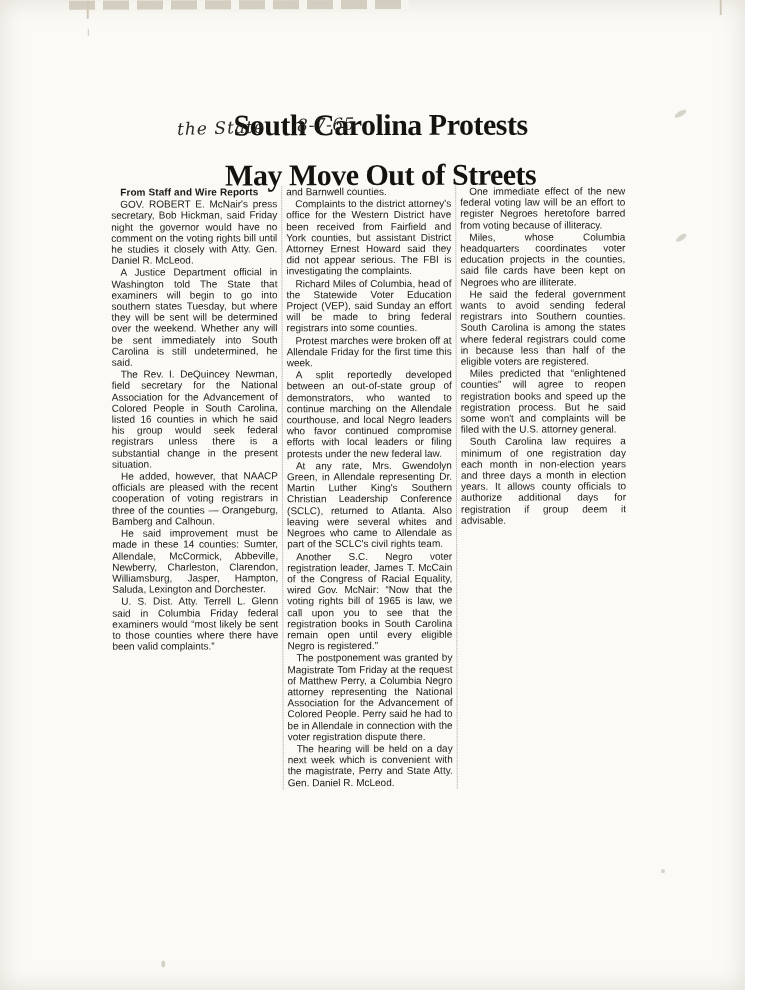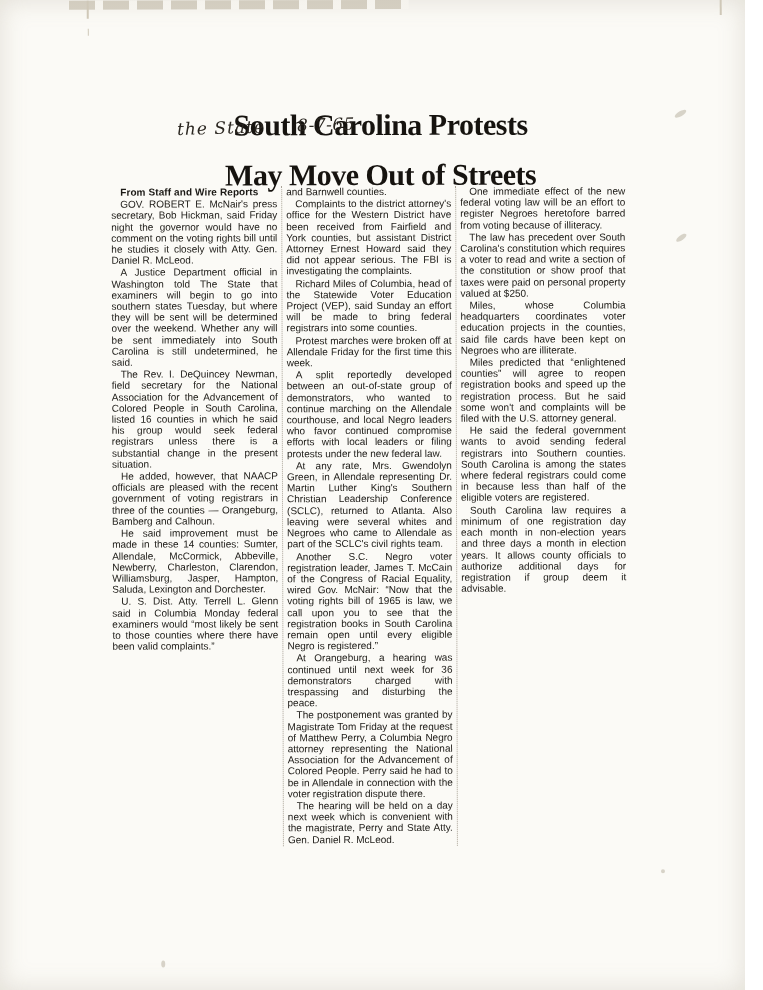--- a/index.html
+++ b/index.html
@@ -172,42 +172,40 @@
       <span class="hw-date">8-7-65</span>
     </div>
 
     <div id="columns">
 
       <div class="col col-1">
         <div class="subhead">From Staff and Wire Reports</div>
         <p>GOV. ROBERT E. McNair's press secretary, Bob Hickman, said Friday night the governor would have no comment on the voting rights bill until he studies it closely with Atty. Gen. Daniel R. McLeod.</p>
         <p>A Justice Department official in Washington told The State that examiners will begin to go into southern states Tuesday, but where they will be sent will be determined over the weekend. Whether any will be sent immediately into South Carolina is still undetermined, he said.</p>
         <p>The Rev. I. DeQuincey Newman, field secretary for the National Association for the Advancement of Colored People in South Carolina, listed 16 counties in which he said his group would seek federal registrars unless there is a substantial change in the present situation.</p>
-        <p>He added, however, that NAACP officials are pleased with the recent government of voting registrars in three of the counties — Orangeburg, Bamberg and Calhoun.</p>
+        <p>He added, however, that NAACP officials are pleased with the recent cooperation of voting registrars in three of the counties — Orangeburg, Bamberg and Calhoun.</p>
         <p>He said improvement must be made in these 14 counties: Sumter, Allendale, McCormick, Abbeville, Newberry, Charleston, Clarendon, Williamsburg, Jasper, Hampton, Saluda, Lexington and Dorchester.</p>
-        <p>U. S. Dist. Atty. Terrell L. Glenn said in Columbia Monday federal examiners would “most likely be sent to those counties where there have been valid complaints.”</p>
+        <p>U. S. Dist. Atty. Terrell L. Glenn said in Columbia Friday federal examiners would “most likely be sent to those counties where there have been valid complaints.”</p>
       </div>
 
       <div class="col col-2">
         <p class="noindent">and Barnwell counties.</p>
         <p>Complaints to the district attorney's office for the Western District have been received from Fairfield and York counties, but assistant District Attorney Ernest Howard said they did not appear serious. The FBI is investigating the complaints.</p>
         <p>Richard Miles of Columbia, head of the Statewide Voter Education Project (VEP), said Sunday an effort will be made to bring federal registrars into some counties.</p>
         <p>Protest marches were broken off at Allendale Friday for the first time this week.</p>
         <p>A split reportedly developed between an out-of-state group of demonstrators, who wanted to continue marching on the Allendale courthouse, and local Negro leaders who favor continued compromise efforts with local leaders or filing protests under the new federal law.</p>
         <p>At any rate, Mrs. Gwendolyn Green, in Allendale representing Dr. Martin Luther King's Southern Christian Leadership Conference (SCLC), returned to Atlanta. Also leaving were several whites and Negroes who came to Allendale as part of the SCLC's civil rights team.</p>
         <p>Another S.C. Negro voter registration leader, James T. McCain of the Congress of Racial Equality, wired Gov. McNair: “Now that the voting rights bill of 1965 is law, we call upon you to see that the registration books in South Carolina remain open until every eligible Negro is registered.”</p>
-        <p>At Orangeburg, a hearing was continued until next week for 36 demonstrators charged with trespassing and disturbing the peace.</p>
         <p>The postponement was granted by Magistrate Tom Friday at the request of Matthew Perry, a Columbia Negro attorney representing the National Association for the Advancement of Colored People. Perry said he had to be in Allendale in connection with the voter registration dispute there.</p>
         <p>The hearing will be held on a day next week which is convenient with the magistrate, Perry and State Atty. Gen. Daniel R. McLeod.</p>
       </div>
 
       <div class="col col-3">
         <p>One immediate effect of the new federal voting law will be an effort to register Negroes heretofore barred from voting because of illiteracy.</p>
-        <p>The law has precedent over South Carolina's constitution which requires a voter to read and write a section of the constitution or show proof that taxes were paid on personal property valued at $250.</p>
         <p>Miles, whose Columbia headquarters coordinates voter education projects in the counties, said file cards have been kept on Negroes who are illiterate.</p>
+        <p>He said the federal government wants to avoid sending federal registrars into Southern counties. South Carolina is among the states where federal registrars could come in because less than half of the eligible voters are registered.</p>
         <p>Miles predicted that “enlightened counties” will agree to reopen registration books and speed up the registration process. But he said some won't and complaints will be filed with the U.S. attorney general.</p>
-        <p>He said the federal government wants to avoid sending federal registrars into Southern counties. South Carolina is among the states where federal registrars could come in because less than half of the eligible voters are registered.</p>
         <p>South Carolina law requires a minimum of one registration day each month in non-election years and three days a month in election years. It allows county officials to authorize additional days for registration if group deem it advisable.</p>
       </div>
 
     </div>
   </div>
 </div>
 
 </body></html>

